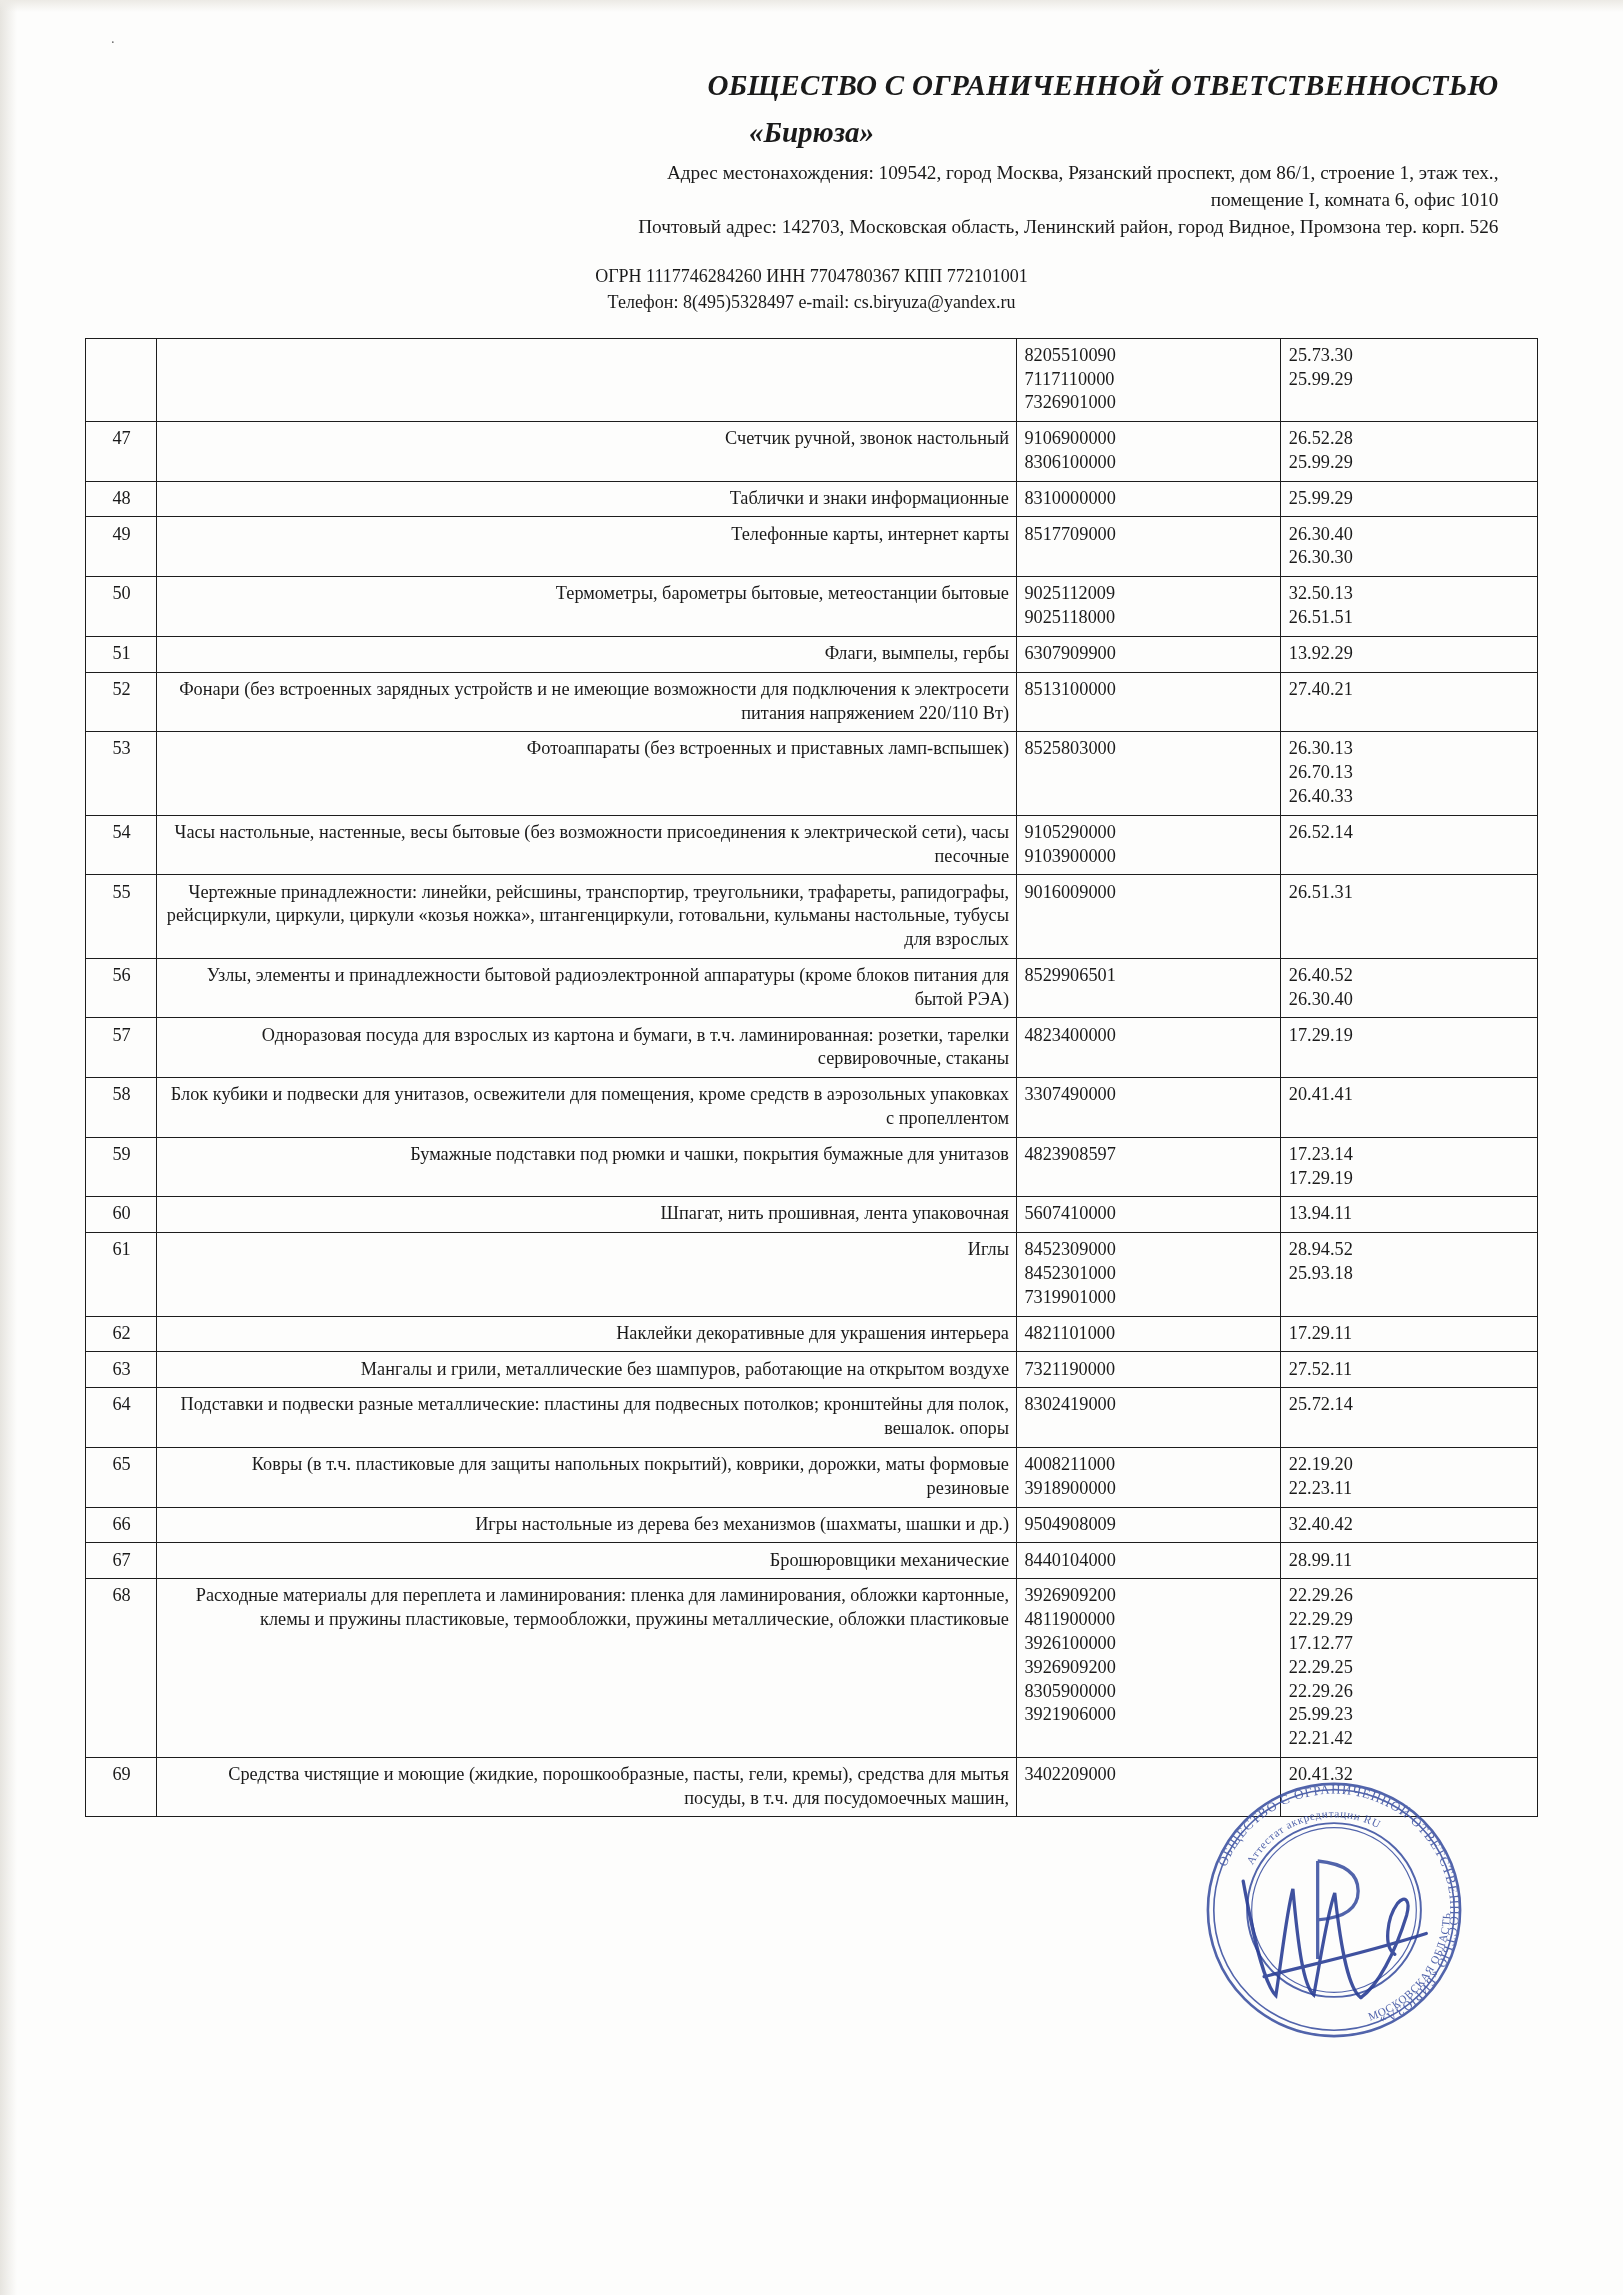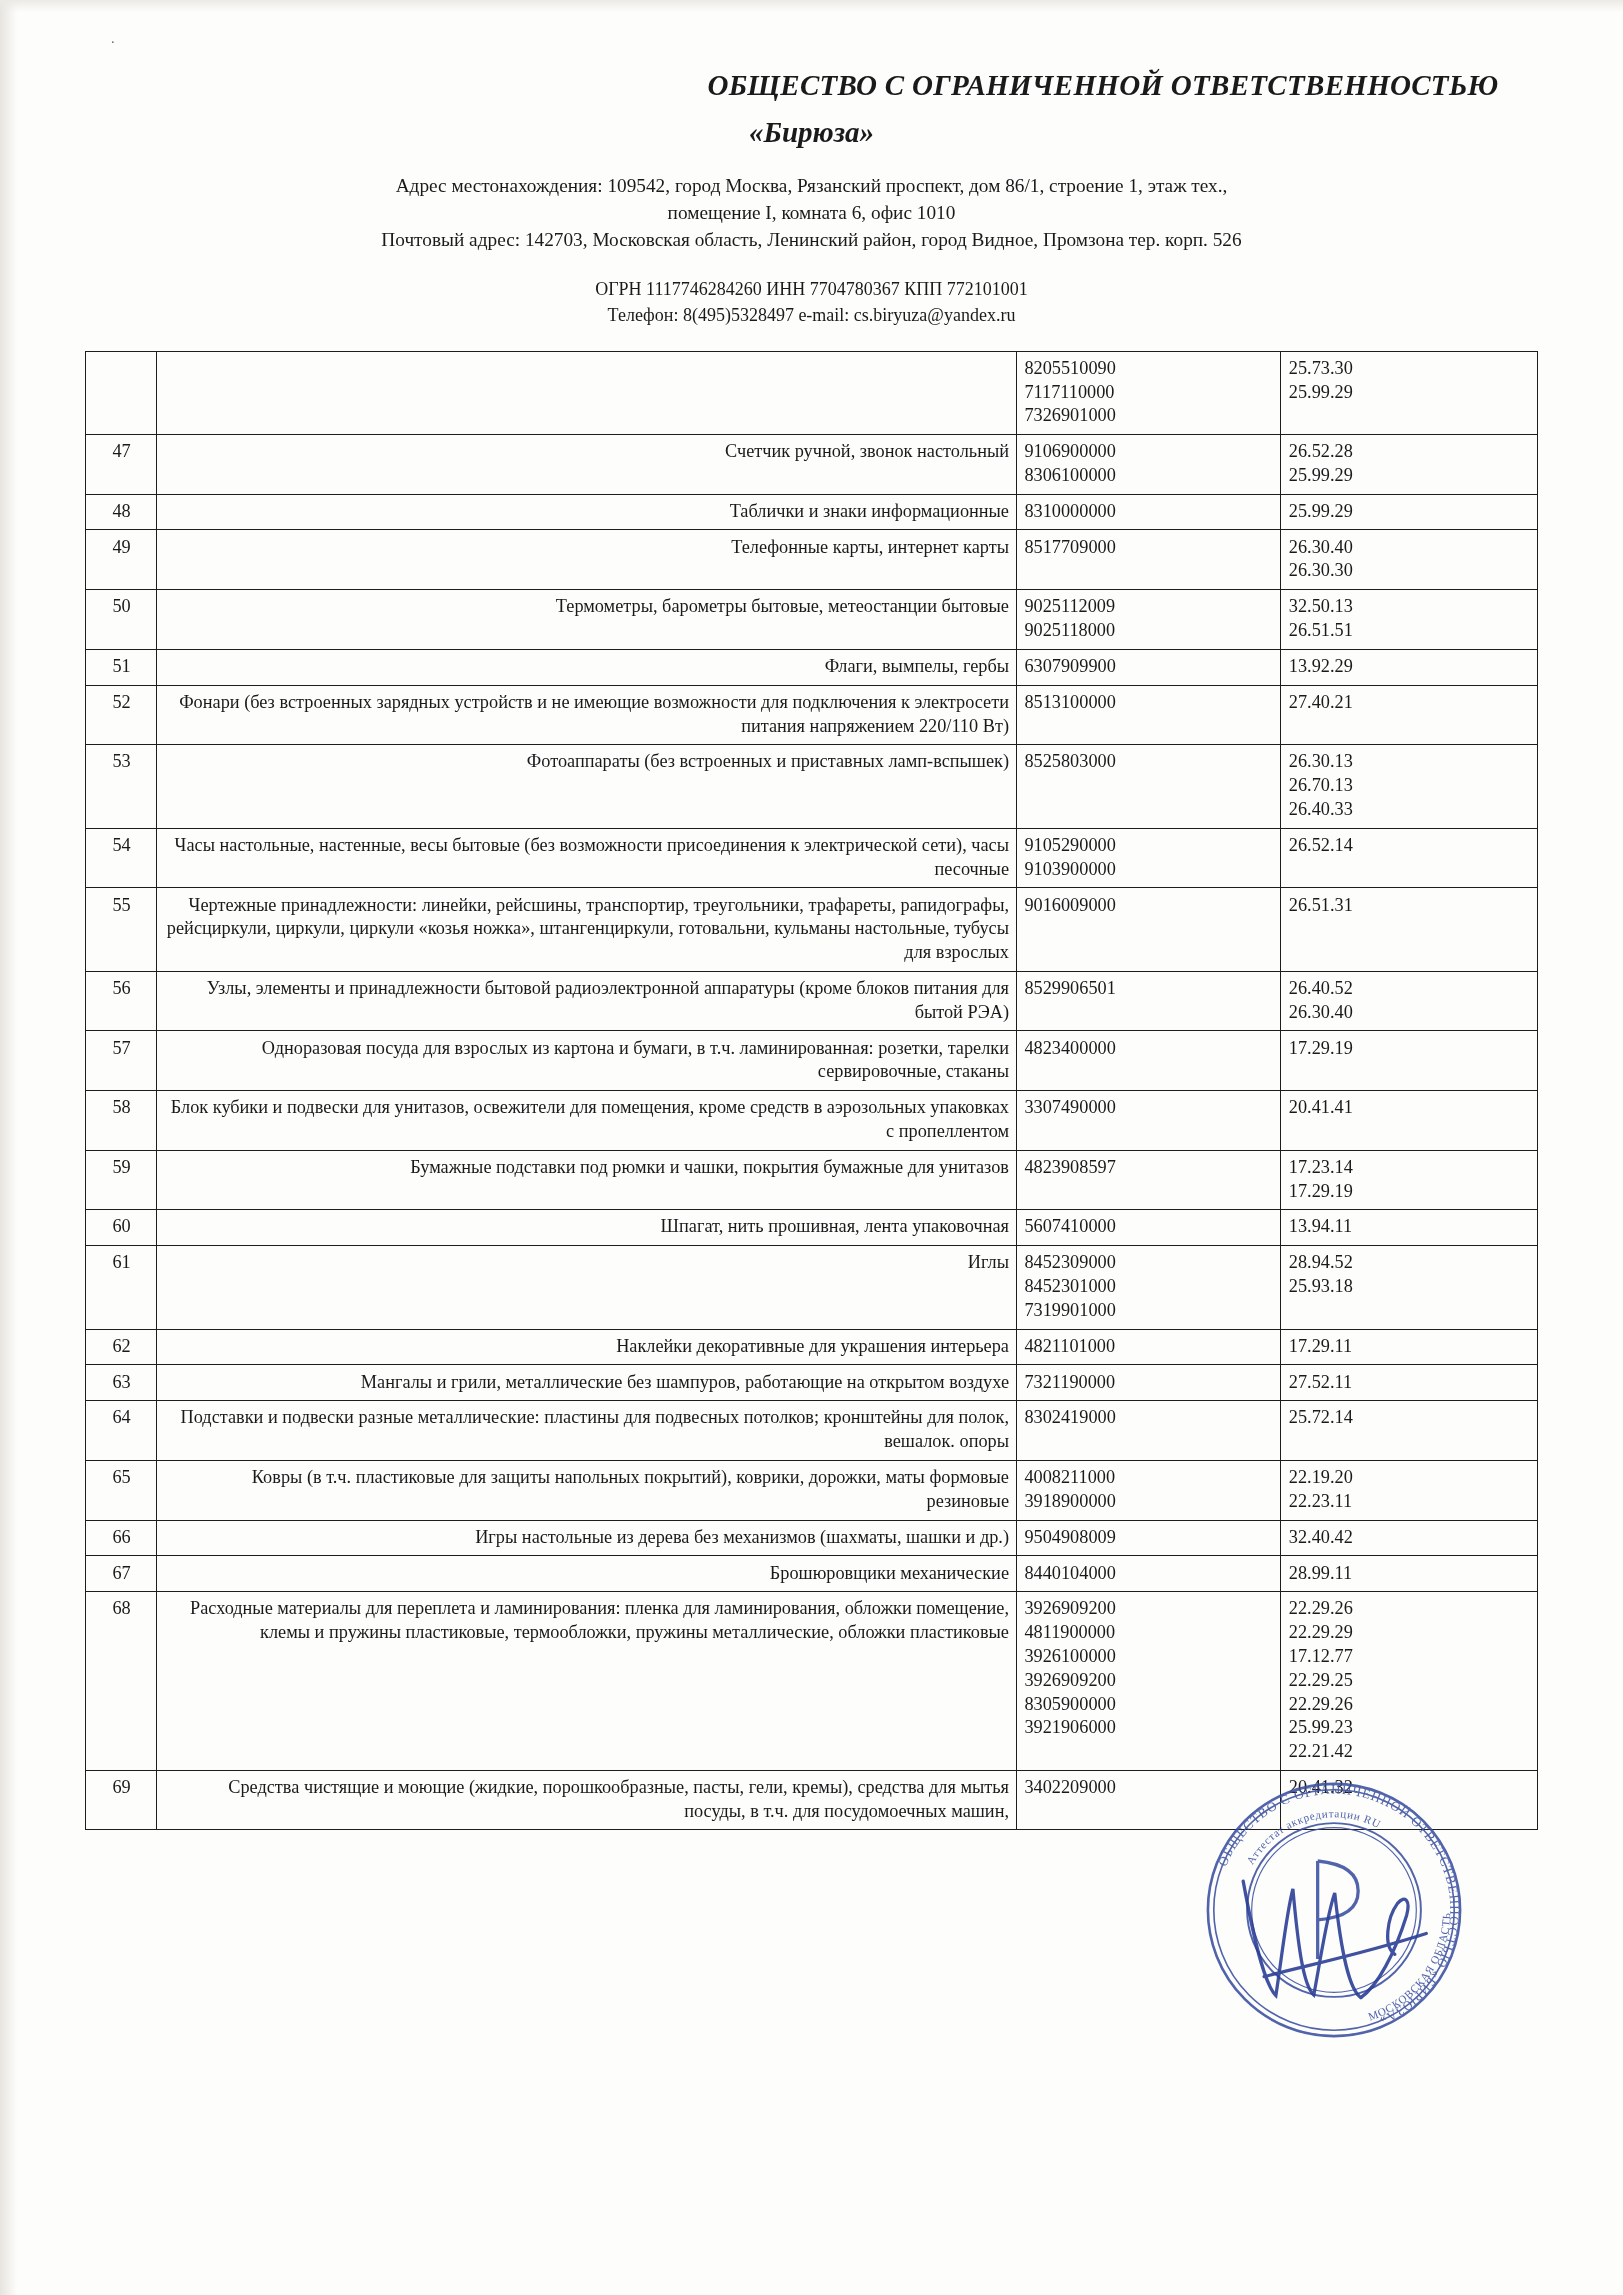--- a/index.html
+++ b/index.html
@@ -59,23 +59,24 @@
     text-align: right;
   }
   .org-line2 {
     font-size: 29px;
     font-weight: bold;
     font-style: italic;
     margin-top: 14px;
     line-height: 1.15;
   }
   .addr-block {
-    margin-top: 22px;
+    margin-top: 9px;
     font-size: 19.3px;
     line-height: 1.42;
+    text-align: right;
   }
   .addr-block div {
     margin: 0;
   }
   .reg-block {
     margin-top: 23.6px;
     font-size: 18px;
     line-height: 1.42;
   }
   table.doc {
@@ -390,21 +391,21 @@
           <td class="c-name">Брошюровщики механические</td>
           <td class="c-code codes">
             <span>8440104000</span>
           </td>
           <td class="c-okpd okpds">
             <span>28.99.11</span>
           </td>
         </tr>
         <tr>
           <td class="c-num">68</td>
-          <td class="c-name">Расходные материалы для переплета и ламинирования: пленка для ламинирования, обложки помещение, клемы и пружины пластиковые, термообложки, пружины металлические, обложки пластиковые</td>
+          <td class="c-name">Расходные материалы для переплета и ламинирования: пленка для ламинирования, обложки картонные, клемы и пружины пластиковые, термообложки, пружины металлические, обложки пластиковые</td>
           <td class="c-code codes">
             <span>3926909200</span>
             <span>4811900000</span>
             <span>3926100000</span>
             <span>3926909200</span>
             <span>8305900000</span>
             <span>3921906000</span>
           </td>
           <td class="c-okpd okpds">
             <span>22.29.26</span>

